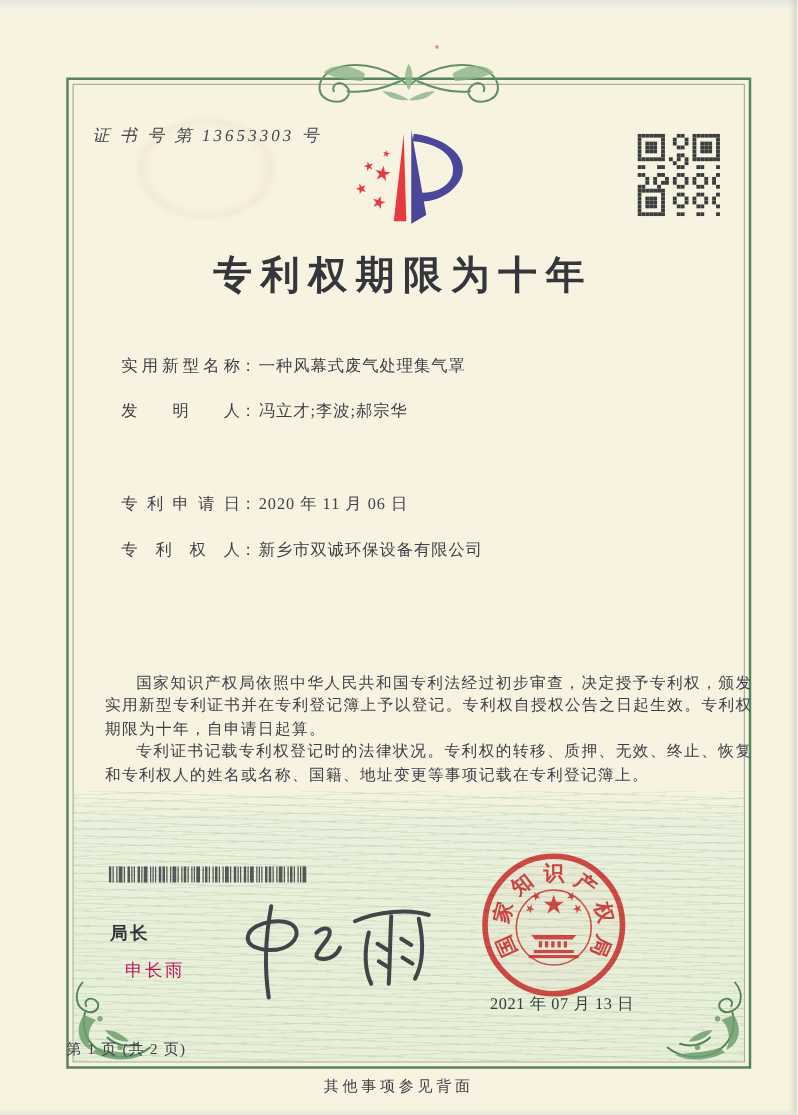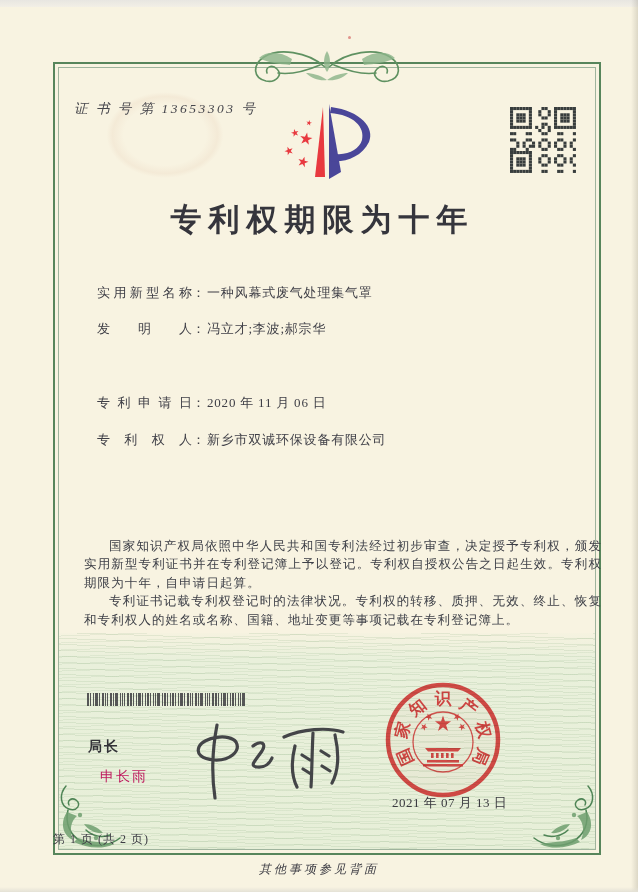--- a/index.html
+++ b/index.html
@@ -46,21 +46,21 @@
 
   .signer-title{position:absolute;left:88px;top:738px;font-size:14px;color:#333338;letter-spacing:2px;font-weight:bold;}
   .signer-name{position:absolute;left:88px;top:768px;font-size:14px;color:#be185d;letter-spacing:2px;margin-left:12px;}
   .autograph{position:absolute;left:183px;top:712px;}
 
   .seal{position:absolute;left:379px;top:676px;mix-blend-mode:multiply;}
   .seal text{font-family:"Liberation Serif","DejaVu Serif",serif;font-weight:bold;font-size:16.5px;fill:#e13a3e;}
   .seal-date{position:absolute;left:392px;top:794px;font-size:13px;color:#39393f;letter-spacing:.5px;}
 
   .pageno{position:absolute;left:53px;width:544px;top:831px;text-align:left;font-size:12px;color:#3d3d44;letter-spacing:1px;}
-  .backnote{position:absolute;left:0;right:0;top:861px;text-align:center;font-size:12px;color:#3d3d44;letter-spacing:3px;font-style:italic;}
+  .backnote{position:absolute;left:0;right:0;top:861px;text-align:center;font-size:12px;color:#3d3d44;letter-spacing:3px;}
 
   .qr{position:absolute;left:510px;top:107px;}
   .barcode{position:absolute;left:87px;top:693px;}
   .logo{position:absolute;left:256px;top:98px;}
 </style>
 </head>
 <body>
 
 <div class="page">
   <div class="edge-top"></div>

